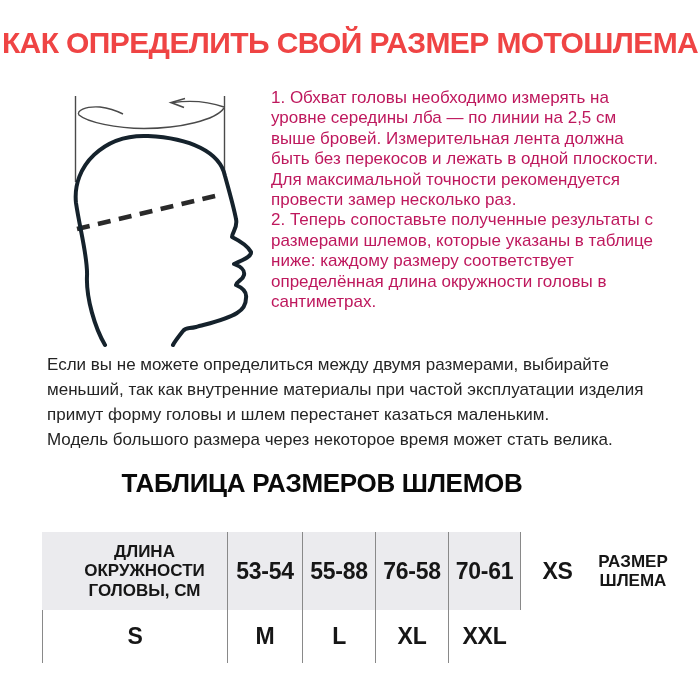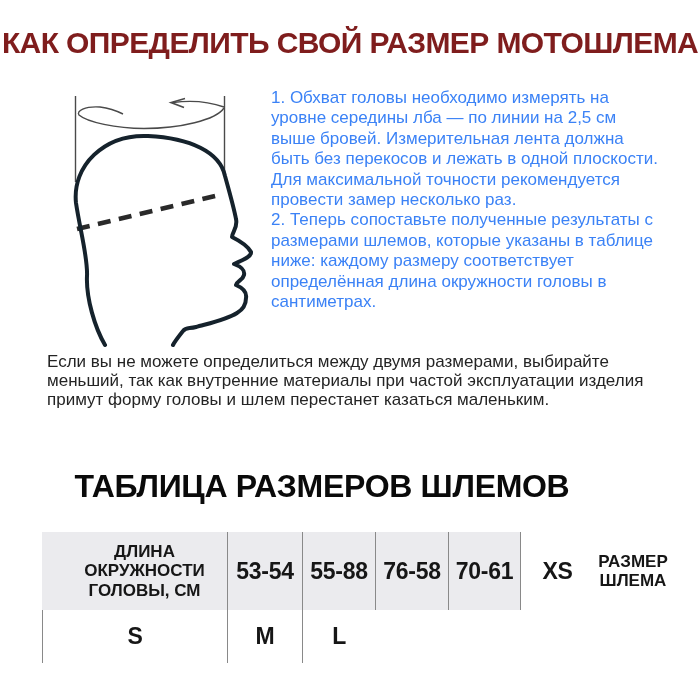--- a/index.html
+++ b/index.html
@@ -2,37 +2,37 @@
 <html><head>
 <meta charset="utf-8">
 <style>
   html,body{margin:0;padding:0;background:#fff;}
   #page{
     position:relative;width:700px;height:700px;background:#ffffff;
     font-family:"Liberation Sans",sans-serif;overflow:hidden;
   }
   .main-title{
     position:absolute;top:26px;left:0;width:700px;text-align:center;
-    font-size:30px;font-weight:700;color:#7f1d1d;letter-spacing:-0.6px;
+    font-size:30px;font-weight:700;color:#ef4444;letter-spacing:-0.6px;
     white-space:nowrap;
   }
   .diagram{position:absolute;left:40px;top:82px;width:225px;height:275px;}
   .instructions{
     position:absolute;left:271px;top:88px;width:428px;
-    font-size:17px;line-height:20.4px;color:#3b82f6;
+    font-size:17px;line-height:20.4px;color:#be185d;
   }
   .instructions p{margin:0;white-space:pre-line;}
   .fit-note{
     position:absolute;left:47px;top:352px;width:640px;
-    font-size:17px;line-height:19px;color:#242424;
+    font-size:17px;line-height:25px;color:#242424;
   }
   .fit-note p{margin:0;white-space:pre-line;}
   .table-title{
     position:absolute;top:468px;left:0;width:644px;text-align:center;
-    font-size:32px;font-weight:700;color:#0a0a0a;letter-spacing:-0.3px;
+    font-size:26px;font-weight:700;color:#0a0a0a;letter-spacing:-0.3px;
   }
   .size-table{
     position:absolute;left:42px;top:532px;width:610px;
     display:grid;
     grid-template-columns:185px 75px 73px 73px 72px 74px 58px;
     grid-template-rows:78px 53px;
   }
   .cell{
     display:flex;align-items:center;justify-content:center;
     text-align:center;color:#161616;
@@ -89,34 +89,37 @@
 размерами шлемов, которые указаны в таблице
 ниже: каждому размеру соответствует
 определённая длина окружности головы в
 сантиметрах.</p>
   </div>
 
   <div class="fit-note">
     <p>Если вы не можете определиться между двумя размерами, выбирайте
 меньший, так как внутренние материалы при частой эксплуатации изделия
 примут форму головы и шлем перестанет казаться маленьким.</p>
+    <p>Модель большого размера через некоторое время может стать велика.</p>
   </div>
 
   <div class="table-title">ТАБЛИЦА РАЗМЕРОВ ШЛЕМОВ</div>
 
   <div class="size-table">
 
     <div class="cell hdr label">ДЛИНА
 ОКРУЖНОСТИ
 ГОЛОВЫ, СМ</div>
     <div class="cell hdr num vline">53-54</div>
     <div class="cell hdr num vline">55-88</div>
     <div class="cell hdr num vline">76-58</div>
     <div class="cell hdr num vline">70-61</div>
 
     <div class="cell num vline">XS</div>
     <div class="cell label">РАЗМЕР ШЛЕМА</div>
     <div class="cell num vline">S</div>
     <div class="cell num vline">M</div>
     <div class="cell num vline">L</div>
+    <div class="cell num vline">XL</div>
+    <div class="cell num vline">XXL</div>
   </div>
 
 </div>
 
 </body></html>

